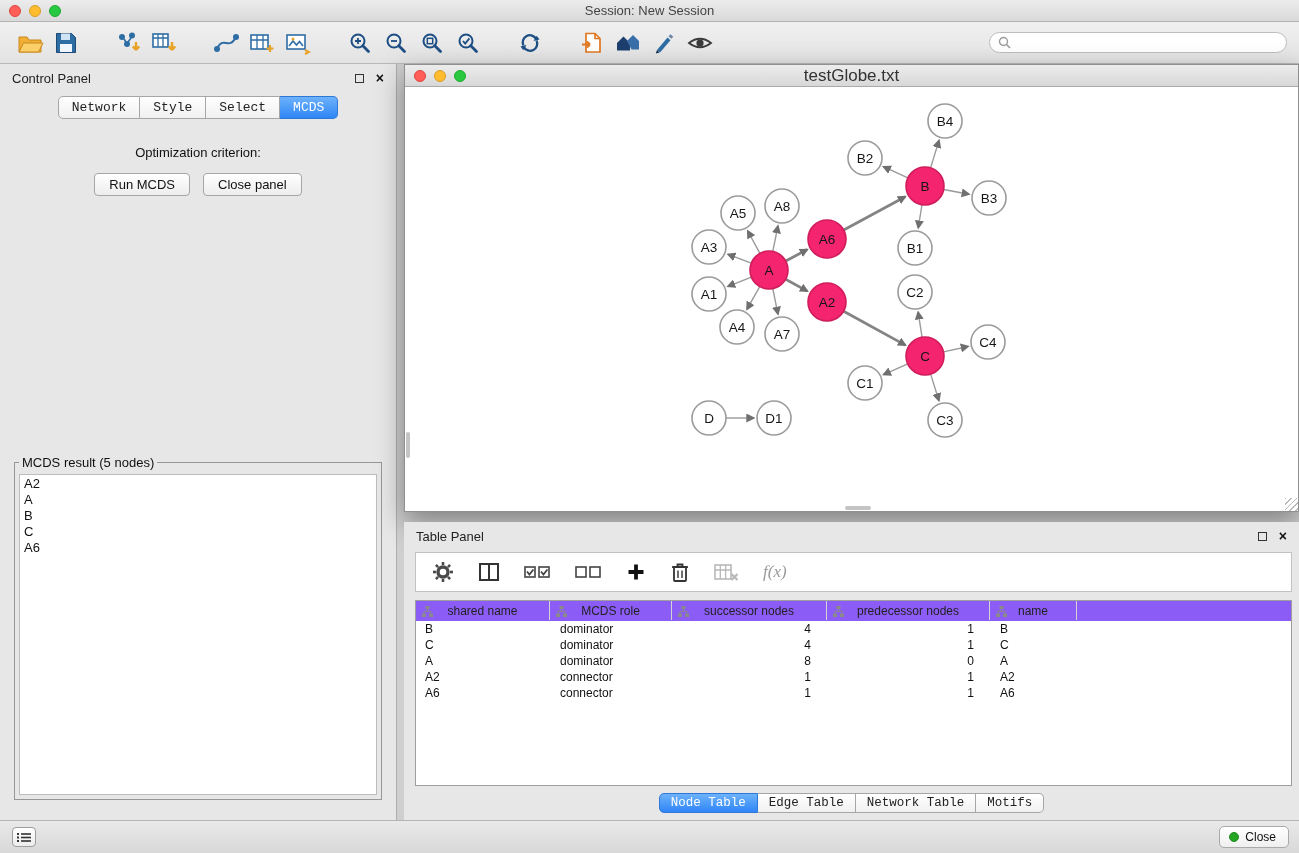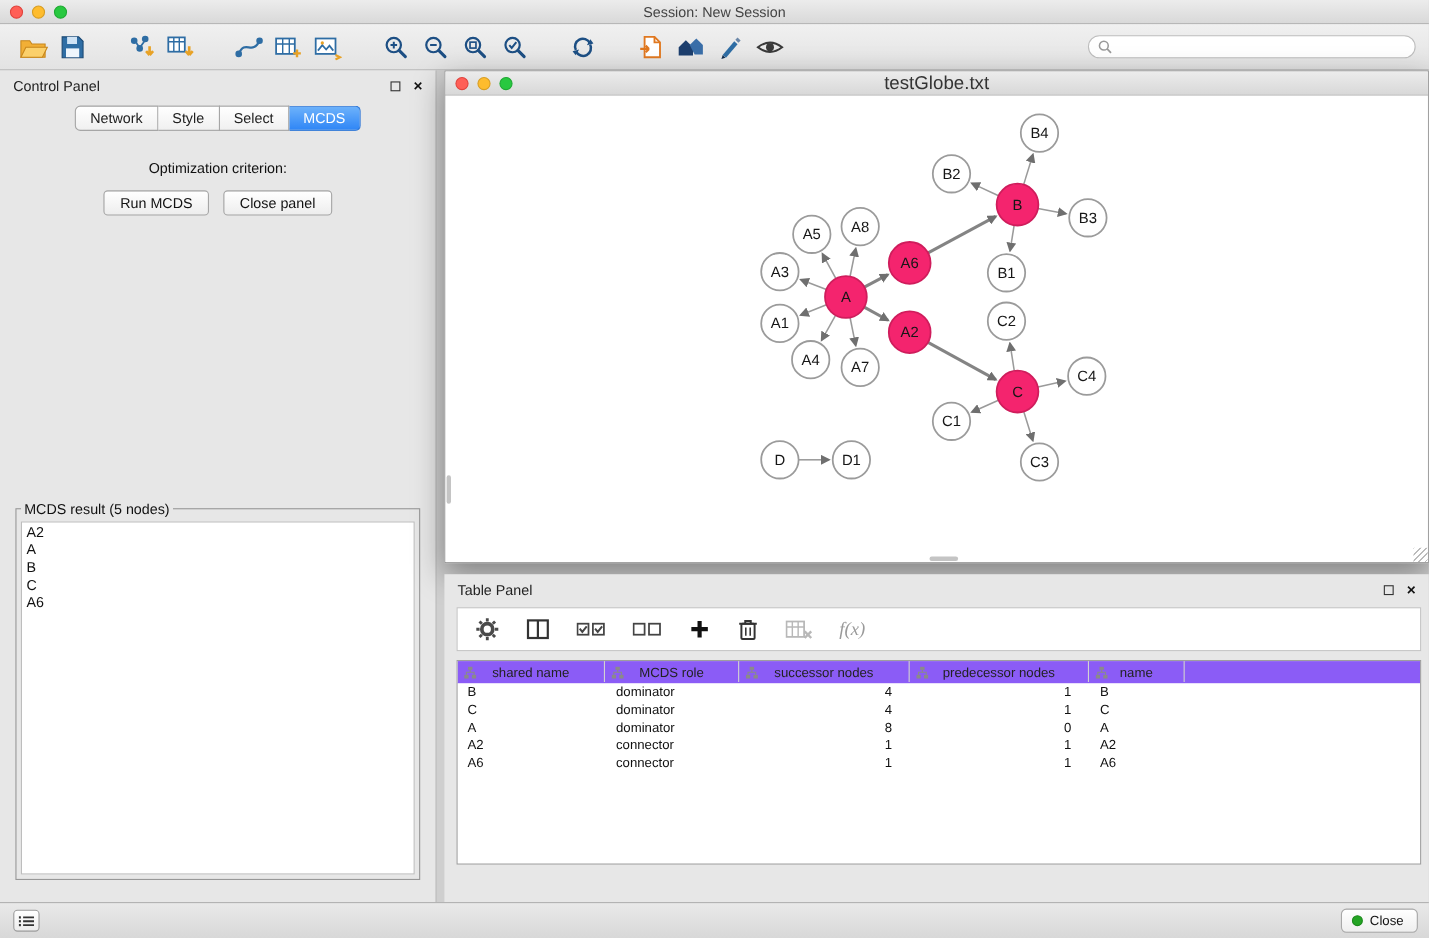--- a/index.html
+++ b/index.html
@@ -30,21 +30,21 @@
 
   
   .control-panel { position:absolute; left:0; top:64px; width:397px; height:756px;
     background:#e7e7e7; border-right:1px solid #adadad; }
   .panel-head { height:28px; display:flex; align-items:center; padding:0 12px; font-size:13px; color:#222; }
   .panel-head .ph-spacer { flex:1; }
   .win-square { width:9px; height:9px; border:1.5px solid #333; display:inline-block; margin-right:12px; }
   .win-x { font-size:14px; font-weight:bold; color:#111; line-height:9px; }
   .cp-tabs { display:flex; justify-content:center; margin-top:4px; }
   .tab { font-size:13px; padding:3px 13px; background:linear-gradient(#ffffff,#f0f0f0);
-    border:1px solid #a6a6a6; border-left:none; color:#222; }
+    border:1px solid #a6a6a6; border-left:none; color:#222;font-family:Liberation Mono, monospace; }
   .tab:first-child { border-left:1px solid #a6a6a6; border-radius:5px 0 0 5px; }
   .tab:last-child { border-radius:0 5px 5px 0; }
   .tab.active { background:linear-gradient(#6db2fb,#2f86f6); color:#fff; border-color:#2f78d8; }
   .opt-label { text-align:center; font-size:13px; color:#111; margin-top:26px; }
   .dropdown { width:313px; height:22px; margin:7px auto 0 auto; background:#fff; border:1px solid #a8a8a8;
     border-radius:4px; display:flex; align-items:center; overflow:hidden; }
   .dd-text { flex:1; font-size:12.5px; padding-left:8px; color:#111; white-space:nowrap; }
   .dd-stepper { width:17px; height:100%; background:linear-gradient(#6db2fb,#2f86f6);
     display:flex; flex-direction:column; align-items:center; justify-content:center; border-radius:0 3px 3px 0; }
   .dd-up { width:0; height:0; border-left:3.5px solid transparent; border-right:3.5px solid transparent; border-bottom:4.5px solid #fff; }
@@ -557,20 +557,26 @@
             <div class="td c0">A6</div>
             <div class="td c1">connector</div>
             <div class="td c2">1</div>
             <div class="td c3">1</div>
             <div class="td c4">A6</div>
             <div class="td c5"></div>
           </div>
         </div>
     </div>
 
+    <div class="tp-tabs">
+        <span class="tab active">Node Table</span>
+        <span class="tab">Edge Table</span>
+        <span class="tab">Network Table</span>
+        <span class="tab">Motifs</span>
+      </div>
   </div>
 </div>
 
 <div class="statusbar">
   <div class="status-left-btn">
     <svg width="14" height="11">
         <g stroke="#333" stroke-width="1.6">
           <line x1="4" y1="2" x2="14" y2="2"></line>
           <line x1="4" y1="5.5" x2="14" y2="5.5"></line>
           <line x1="4" y1="9" x2="14" y2="9"></line>

